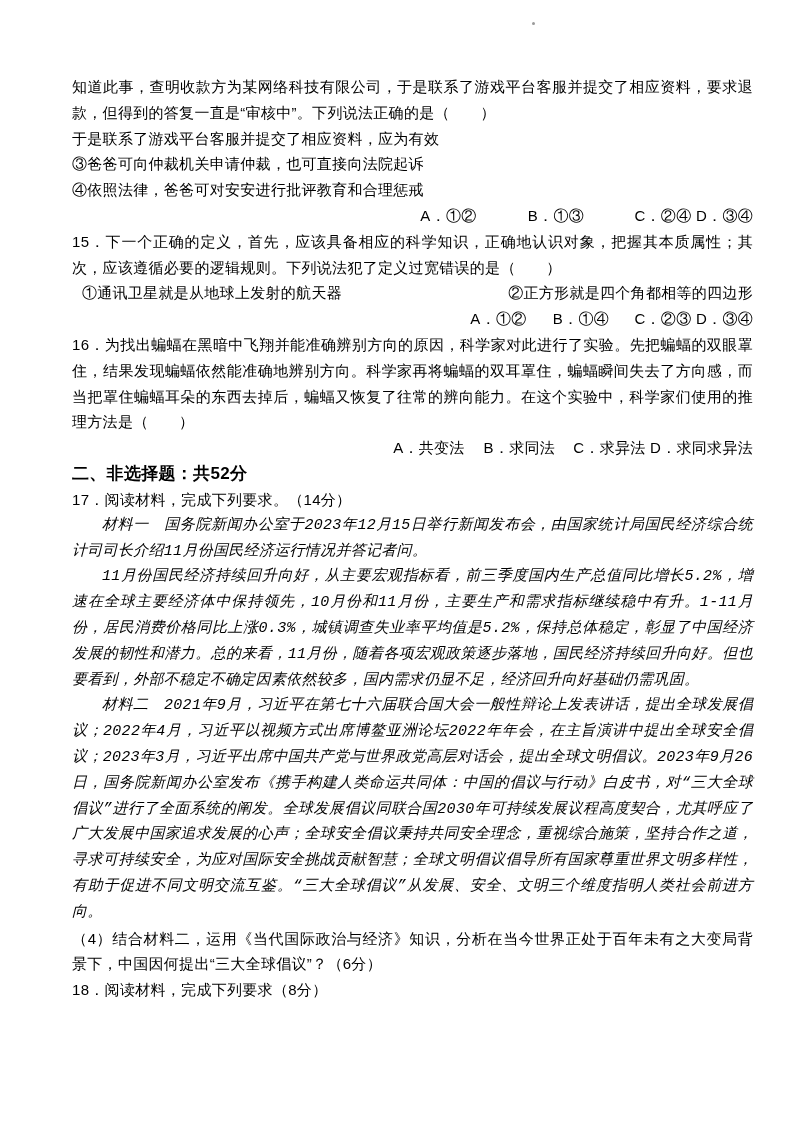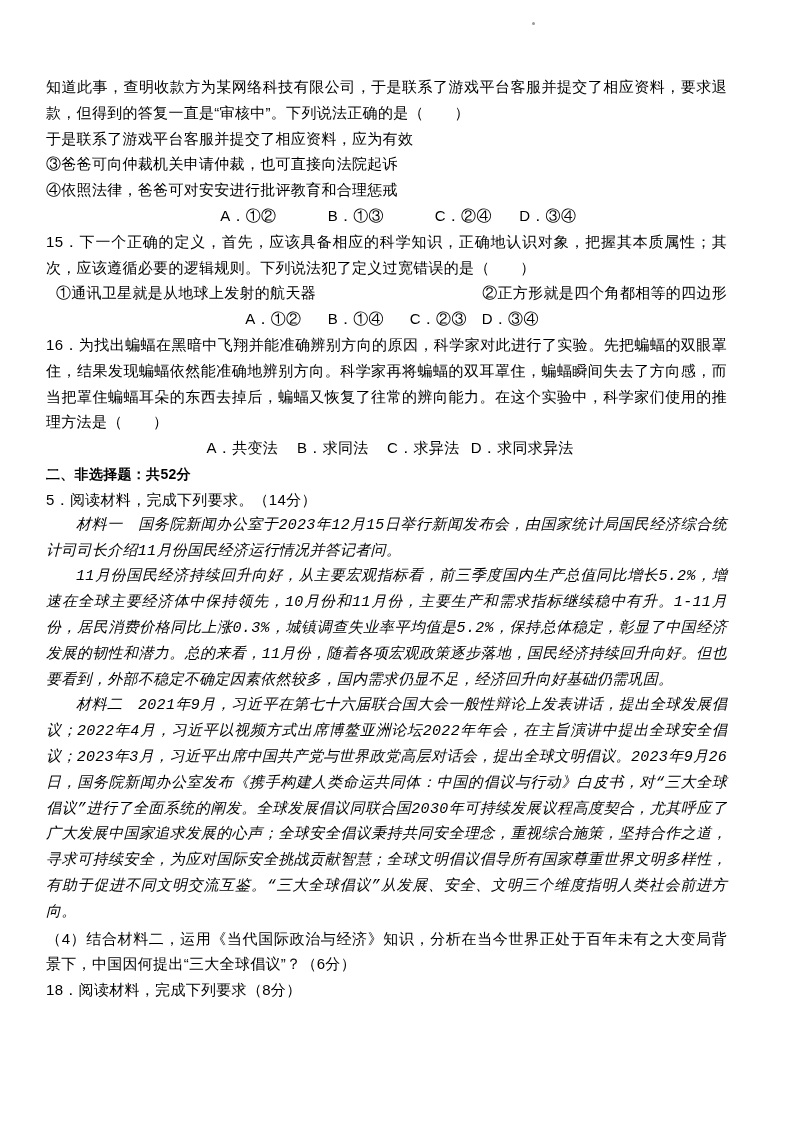--- a/index.html
+++ b/index.html
@@ -21,44 +21,44 @@
     position: absolute;
     left: 532px;
     top: 22px;
     width: 3px;
     height: 3px;
     background: #9a9a9a;
     border-radius: 50%;
   }
   .content {
     position: absolute;
-    left: 46px;
+    left: 72px;
     top: 74px;
     width: 681px;
   }
   p {
     margin: 0;
     font-size: 15px;
     line-height: 25.8px;
     text-align: justify;
     letter-spacing: 0.3px;
   }
   .heading {
     font-weight: bold;
-    font-size: 14px;
+    font-size: 17px;
     line-height: 26px;
     text-align: left;
     font-family: "Liberation Sans", sans-serif;
   }
   .material {
     font-family: Liberation Mono, monospace;
     font-style: italic;
     text-indent: 2em;
   }
-  .choices { text-align: center; }
+  .choices { text-align: right; }
   .choices span { display: inline-block; }
   .row-q14 span { min-width: 103px; }
   .row-q15 span { min-width: 78px; }
   .row-q16 span { min-width: 86px; }
   .choices span:last-child { min-width: 0; }
   .pair {
     display: grid;
     grid-template-columns: 270px 1fr;
     text-align: right;
   }
@@ -97,21 +97,21 @@
     <p>16．为找出蝙蝠在黑暗中飞翔并能准确辨别方向的原因，科学家对此进行了实验。先把蝙蝠的双眼罩住，结果发现蝙蝠依然能准确地辨别方向。科学家再将蝙蝠的双耳罩住，蝙蝠瞬间失去了方向感，而当把罩住蝙蝠耳朵的东西去掉后，蝙蝠又恢复了往常的辨向能力。在这个实验中，科学家们使用的推理方法是（　　）</p>
     <p class="choices row-q16">
       <span>A．共变法</span>
       <span>B．求同法</span>
       <span>C．求异法</span>
       <span>D．求同求异法</span>
     </p>
 
     <p class="heading">二、非选择题：共52分</p>
 
-    <p>5．阅读材料，完成下列要求。（14分）</p>
+    <p>17．阅读材料，完成下列要求。（14分）</p>
     <p class="material">材料一　国务院新闻办公室于2023年12月15日举行新闻发布会，由国家统计局国民经济综合统计司司长介绍11月份国民经济运行情况并答记者问。</p>
     <p class="material">11月份国民经济持续回升向好，从主要宏观指标看，前三季度国内生产总值同比增长5.2%，增速在全球主要经济体中保持领先，10月份和11月份，主要生产和需求指标继续稳中有升。1-11月份，居民消费价格同比上涨0.3%，城镇调查失业率平均值是5.2%，保持总体稳定，彰显了中国经济发展的韧性和潜力。总的来看，11月份，随着各项宏观政策逐步落地，国民经济持续回升向好。但也要看到，外部不稳定不确定因素依然较多，国内需求仍显不足，经济回升向好基础仍需巩固。</p>
     <p class="material">材料二　2021年9月，习近平在第七十六届联合国大会一般性辩论上发表讲话，提出全球发展倡议；2022年4月，习近平以视频方式出席博鳌亚洲论坛2022年年会，在主旨演讲中提出全球安全倡议；2023年3月，习近平出席中国共产党与世界政党高层对话会，提出全球文明倡议。2023年9月26日，国务院新闻办公室发布《携手构建人类命运共同体：中国的倡议与行动》白皮书，对“三大全球倡议”进行了全面系统的阐发。全球发展倡议同联合国2030年可持续发展议程高度契合，尤其呼应了广大发展中国家追求发展的心声；全球安全倡议秉持共同安全理念，重视综合施策，坚持合作之道，寻求可持续安全，为应对国际安全挑战贡献智慧；全球文明倡议倡导所有国家尊重世界文明多样性，有助于促进不同文明交流互鉴。“三大全球倡议”从发展、安全、文明三个维度指明人类社会前进方向。</p>
     <p>（4）结合材料二，运用《当代国际政治与经济》知识，分析在当今世界正处于百年未有之大变局背景下，中国因何提出“三大全球倡议”？（6分）</p>
 
     <p>18．阅读材料，完成下列要求（8分）</p>
 
   </div>
 </div>
 

